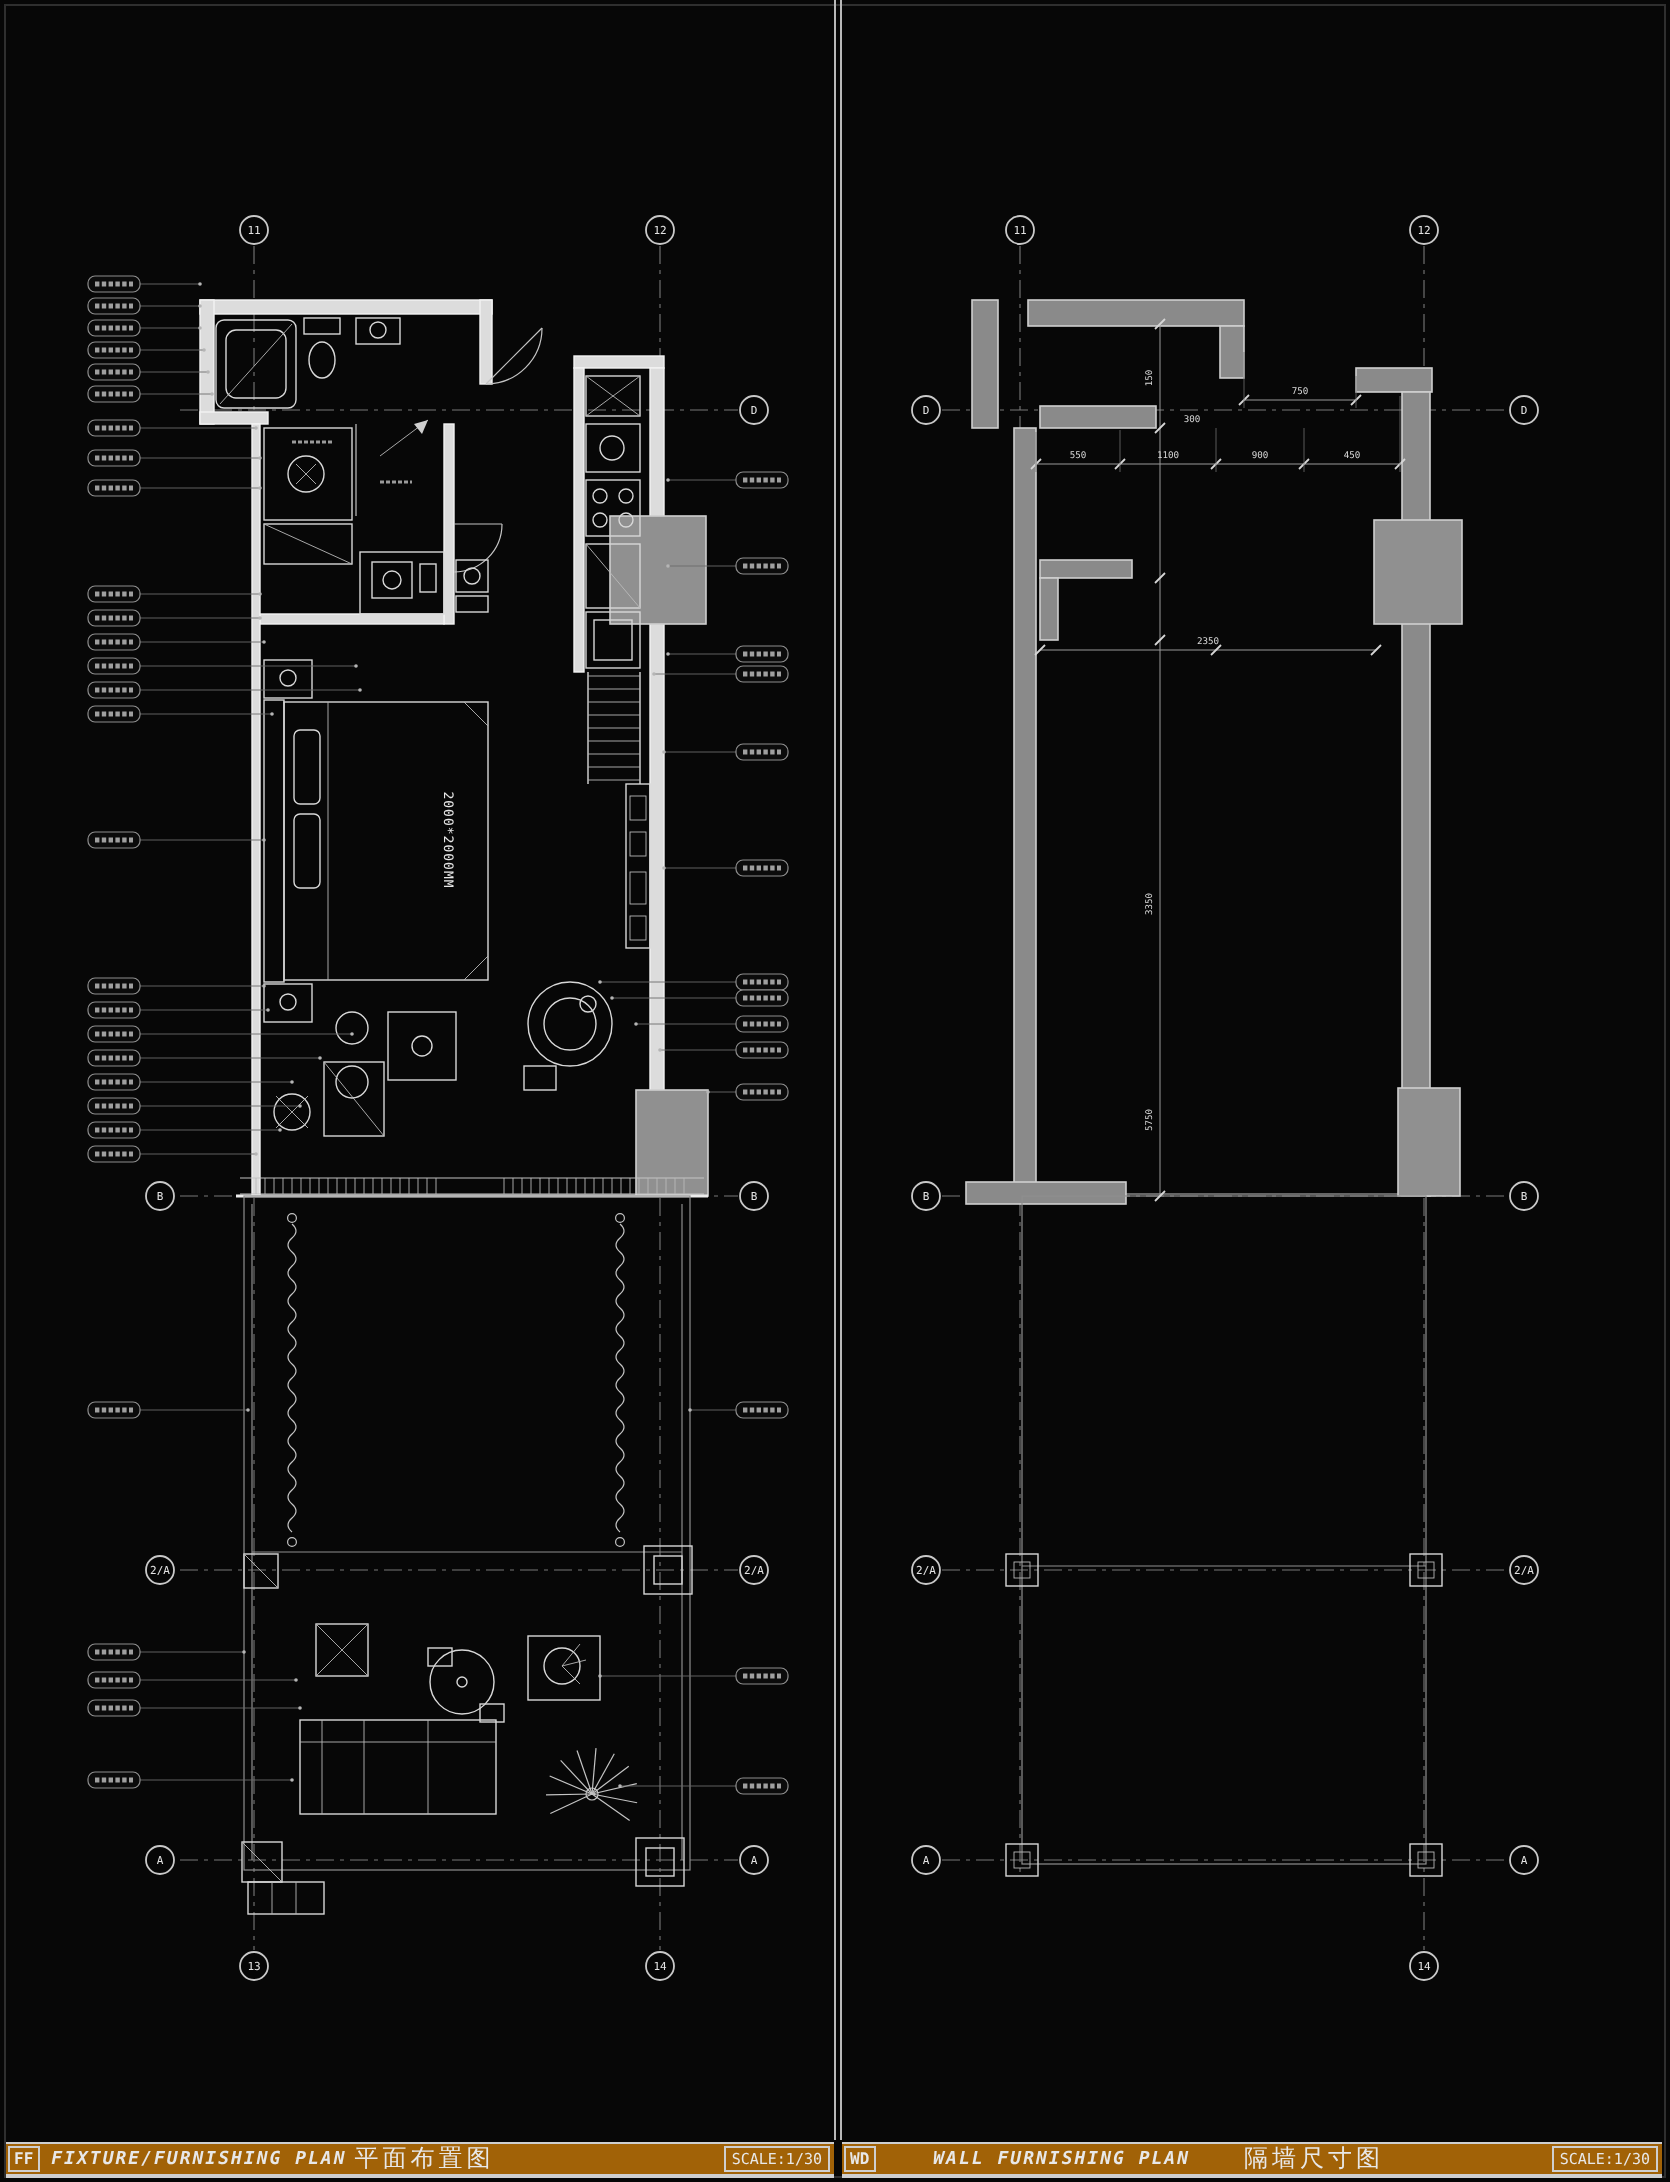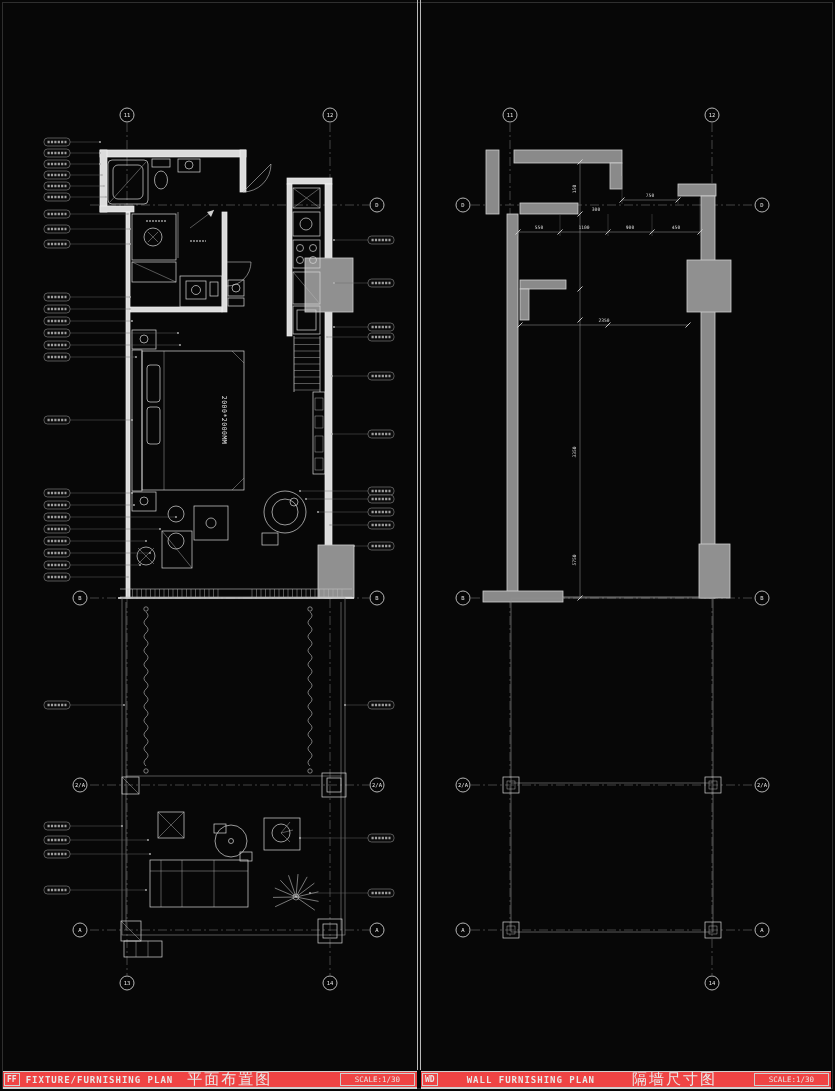--- a/index.html
+++ b/index.html
@@ -28,29 +28,29 @@
   .tag{fill:#0b0b0b;stroke:#8d8d8d;stroke-width:0.6;}
   .tagtxt{stroke:#9f9f9f;stroke-width:2.4;stroke-dasharray:2.2 1.2;}
   .lead{stroke:#6b6b6b;stroke-width:0.45;}
   .leaddot{fill:#b5b5b5;}
   .txtsim{stroke:#9a9a9a;stroke-width:1.6;stroke-dasharray:2 1;}
   .bedtext{font:6.5px "DejaVu Sans Mono",monospace;fill:#e6e6e6;letter-spacing:0.5px;}
   .bline{stroke:#ececec;stroke-width:1.4;}
 
   
   .titlebar{position:absolute;top:1071px;height:15px;display:flex;align-items:center;
-            border-top:1px solid #cfcfcf;border-bottom:2px solid #cfcfcf;background:#ef4444;
+            border-top:1px solid #cfcfcf;border-bottom:2px solid #cfcfcf;background:#a16207;
             color:#e8e8e8;font-size:9px;letter-spacing:1px;}
   .codebox{border:1px solid #cfcfcf;font-size:8px;line-height:11px;height:11px;
            padding:0 2px;margin:0 6px 0 1px;font-weight:bold;letter-spacing:0;}
-  .tb-title{font-weight:bold;white-space:nowrap;}
-  .tb-cn{margin-left:14px;font-family:"Liberation Sans",sans-serif;font-size:15px;
+  .tb-title{font-weight:bold;white-space:nowrap;font-style:italic;}
+  .tb-cn{margin-left:4px;font-family:"Liberation Sans",sans-serif;font-size:12px;
          letter-spacing:2px;white-space:nowrap;}
   .scalebox{margin-left:auto;margin-right:2px;border:1px solid #cfcfcf;font-size:7.5px;
-            line-height:11px;height:11px;padding:0 14px;letter-spacing:0;}
+            line-height:11px;height:11px;padding:0 3px;letter-spacing:0;}
 </style>
 </head>
 <body>
 
 <div class="canvas">
 
   <svg id="plan-svg" width="835" height="1091" viewBox="0 0 835 1091">
 
     <g id="g-left-gridlines">
         <line x1="127" y1="123" x2="127" y2="975" class="cdash"></line>

